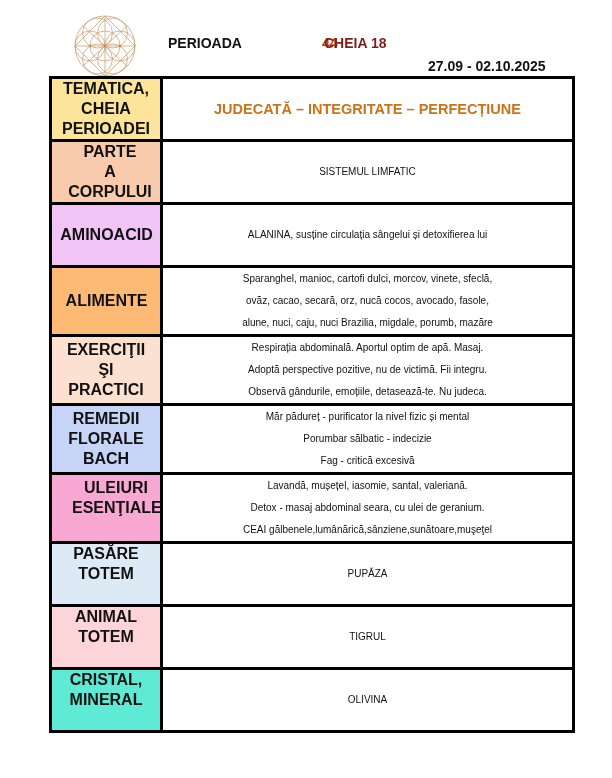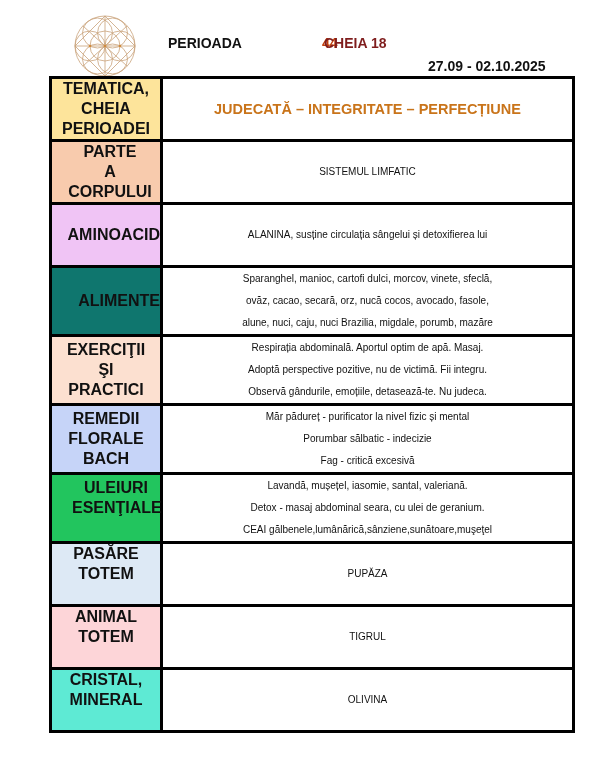--- a/index.html
+++ b/index.html
@@ -10,21 +10,21 @@
   .hdr-period { left: 168px; top: 35px; color: #111; }
   .hdr-num { left: 287px; top: 35px; color: #c2410c; margin-left: 35px; }
   .hdr-key { left: 324px; top: 35px; color: #7f1d1d; text-align: right; }
   .hdr-dates { left: 428px; top: 58px; color: #111; }
   table.main { position: absolute; left: 49px; top: 76px; width: 526px;
                border-collapse: collapse; table-layout: fixed; }
   table.main td { border: 3px solid #000; padding: 0; height: 60px;
                   vertical-align: middle; text-align: center; }
   td.lbl { width: 108px; font-weight: bold; font-size: 16px; line-height: 20px;
            color: #111; }
-  td.lbl.left { text-align: right; padding-left: 1px; }
+  td.lbl.left { text-align: center; padding-left: 1px; }
   td.val { font-size: 10px; line-height: 22px; color: #111; }
   td.val.accent { color: #c9741a; font-weight: bold; font-size: 14.5px; }
   .line { display: block; white-space: nowrap; }
 </style>
 </head>
 <body>
 
 <div class="logo">
   <svg width="64" height="64" viewBox="0 0 64 64">
     <g fill="none" stroke="#c9a27a" stroke-width="0.8">
@@ -77,21 +77,21 @@
       </tr>
       <tr>
         <td class="lbl left" style="background: rgb(240, 196, 245);">
           <span class="line">AMINOACID</span>
         </td>
         <td class="val">
           <span class="line">ALANINA, susține circulația sângelui și detoxifierea lui</span>
         </td>
       </tr>
       <tr>
-        <td class="lbl left" style="background: #0f766e;">
+        <td class="lbl left" style="background: #fdba74;">
           <span class="line">ALIMENTE</span>
         </td>
         <td class="val">
           <span class="line">Sparanghel, manioc, cartofi dulci, morcov, vinete, sfeclă,</span>
           <span class="line">ovăz, cacao, secară, orz, nucă cocos, avocado, fasole,</span>
           <span class="line">alune, nuci, caju, nuci Brazilia, migdale, porumb, mazăre</span>
         </td>
       </tr>
       <tr>
         <td class="lbl" style="background: rgb(252, 224, 208);">
@@ -111,21 +111,21 @@
           <span class="line">FLORALE</span>
           <span class="line">BACH</span>
         </td>
         <td class="val">
           <span class="line">Măr pădureț - purificator la nivel fizic și mental</span>
           <span class="line">Porumbar sălbatic - indecizie</span>
           <span class="line">Fag - critică excesivă</span>
         </td>
       </tr>
       <tr>
-        <td class="lbl" style="background: #22c55e; padding-left: 20px;">
+        <td class="lbl" style="background: #f9a8d4; padding-left: 20px;">
           <span class="line">ULEIURI</span>
           <span class="line">ESENŢIALE</span>
           <span class="line">&nbsp;</span>
         </td>
         <td class="val">
           <span class="line">Lavandă, mușețel, iasomie, santal, valeriană.</span>
           <span class="line">Detox - masaj abdominal seara, cu ulei de geranium.</span>
           <span class="line">CEAI gălbenele,lumânărică,sânziene,sunătoare,muşeţel</span>
         </td>
       </tr>

